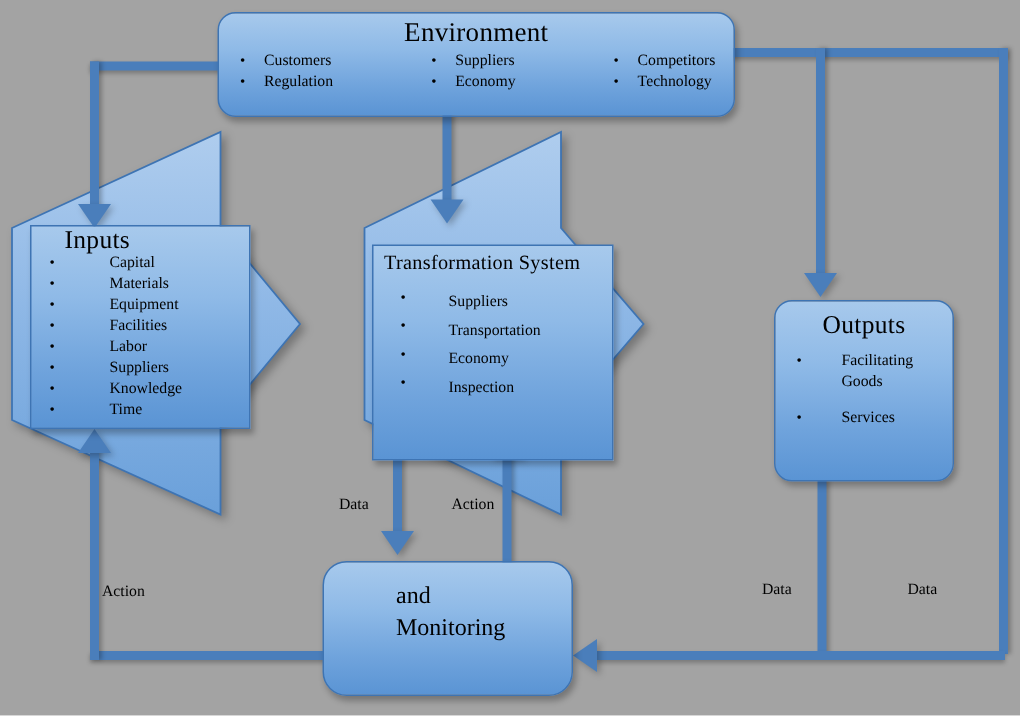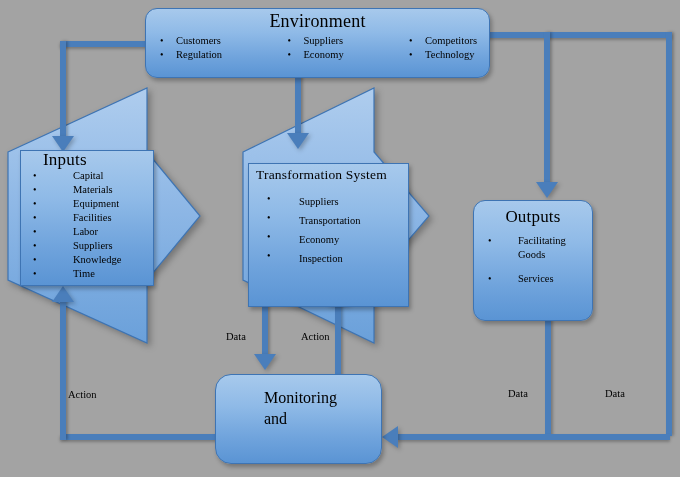--- a/index.html
+++ b/index.html
@@ -42,33 +42,33 @@
   #environment .title{padding-top:3px;font-size:18px;}
   #env-cols{
     display:flex;justify-content:space-between;
     padding:3px 12px 0 14px;
   }
   #env-cols .col{display:flex;flex-direction:column;}
   #env-cols .row{display:flex;align-items:baseline;font-size:10.5px;line-height:14px;white-space:nowrap;}
   #env-cols .row .dot{font-size:10px;width:16px;}
 
   
-  #inputs{left:20px;top:150px;width:134px;height:136px;}
+  #inputs{left:20px;top:150px;width:147px;height:136px;}
   #inputs .title{text-align:left;padding-left:22px;font-size:17px;}
   #inputs .bullets{padding:0 0 0 12px;}
   #inputs .bullets li{padding-left:40px;}
 
   
   #transformation{left:248px;top:163px;width:161px;height:144px;}
   #transformation .title{text-align:left;padding:4px 0 0 7px;font-size:13.5px;}
   #transformation .bullets{padding:10px 0 0 18px;}
   #transformation .bullets li{padding-left:32px;line-height:19px;}
 
   
-  #outputs{left:473px;top:200px;width:120px;height:121px;border-radius:12px;}
+  #outputs{left:516px;top:200px;width:120px;height:121px;border-radius:12px;}
   #outputs .title{padding-top:7px;font-size:17px;}
   #outputs .bullets{padding:8px 0 0 14px;}
   #outputs .bullets li{padding-left:30px;line-height:14px;white-space:normal;}
 
   
   #monitoring{left:215px;top:374px;width:167px;height:90px;border-radius:16px;}
   #monitoring .mc-text{
     padding:12px 0 0 48px;font-size:16px;line-height:21px;text-align:left;
   }
 
@@ -216,22 +216,22 @@
       <li style="margin-bottom:10px;">
           <span class="dot">•</span>
           <span class="txt" style="display:block;width:64px;">Facilitating Goods</span>
         </li>
       <li><span class="dot">•</span><span class="txt">Services</span></li>
     </ul>
   </div>
 
   <div class="node" id="monitoring">
     <div class="mc-text">
+      <div>and</div>
       <div>Monitoring</div>
-      <div>and</div>
     </div>
   </div>
 
   <div class="conn-label" style="left:226px;top:331px;">Data</div>
   <div class="conn-label" style="left:301px;top:331px;">Action</div>
   <div class="conn-label" style="left:68px;top:389px;">Action</div>
   <div class="conn-label" style="left:508px;top:388px;">Data</div>
   <div class="conn-label" style="left:605px;top:388px;">Data</div>
 
 </div>

